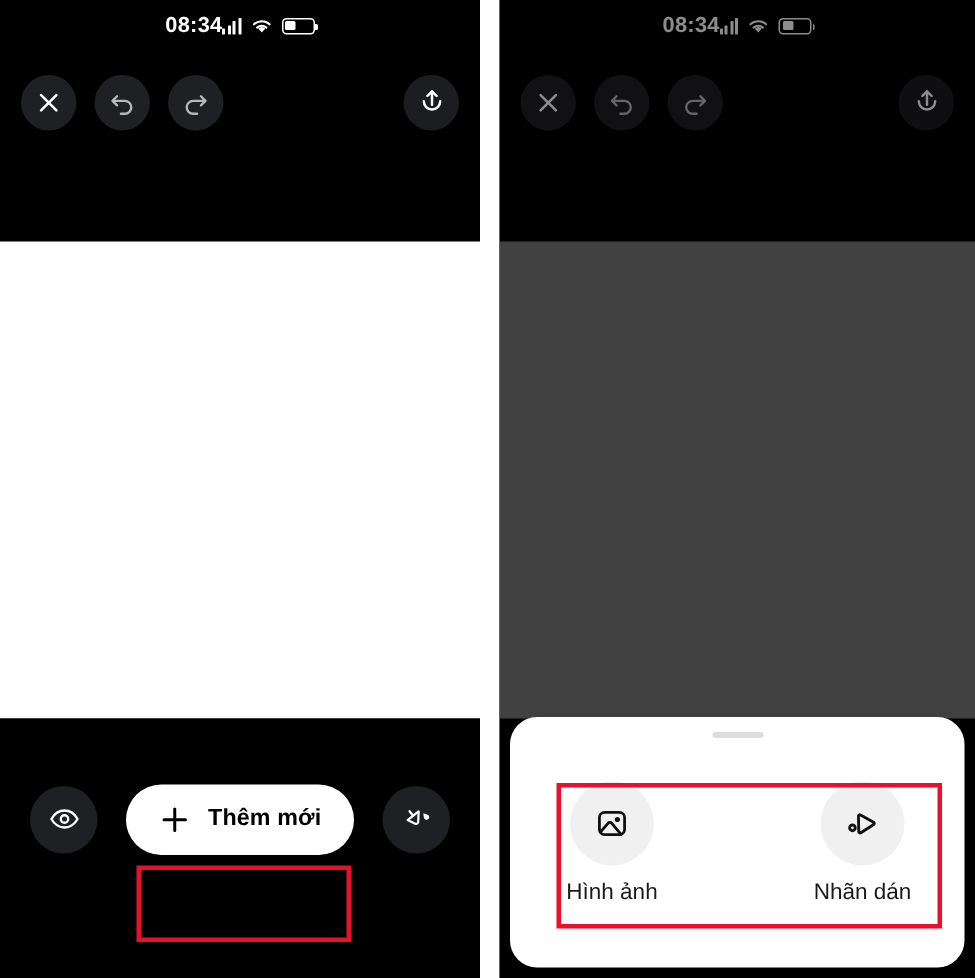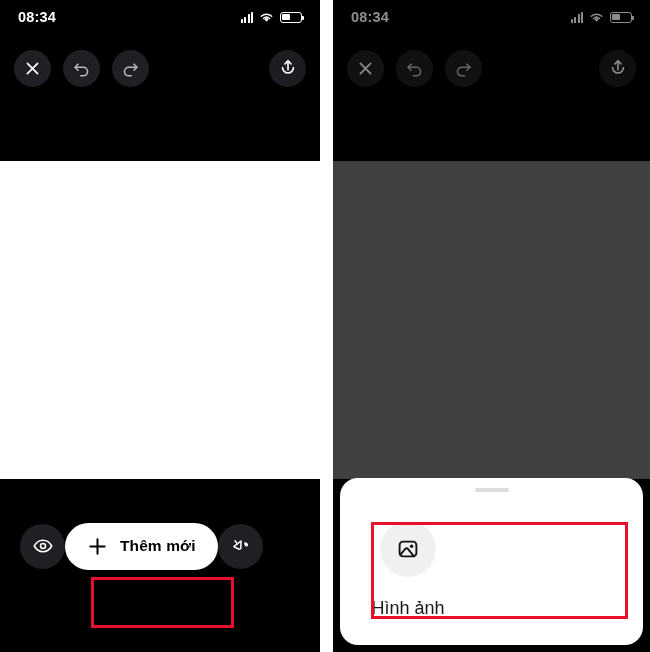--- a/index.html
+++ b/index.html
@@ -32,21 +32,21 @@
   .panel-gap   { width: 13px; background: #ffffff; height: 652px; }
   .panel-right { width: 317px; }
 
   
   .statusbar {
     position: absolute;
     top: 0; left: 0; right: 0;
     height: 34px;
     display: flex;
     align-items: center;
-    justify-content: space-between;
+    justify-content: center;
     padding: 0 18px;
     box-sizing: border-box;
     color: #ffffff;
     z-index: 5;
   }
   .status-time {
     font-size: 14.5px;
     font-weight: bold;
     letter-spacing: 0.2px;
     color: #ffffff;
@@ -142,21 +142,21 @@
     height: 173px;
     background: #000000;
   }
   .bottom-row {
     position: absolute;
     left: 0; right: 0;
     top: 42px;
     height: 50px;
     display: flex;
     align-items: center;
-    justify-content: flex-start;
+    justify-content: space-between;
     padding: 0 20px;
     box-sizing: border-box;
   }
   .round-dark {
     width: 45px; height: 45px;
     border-radius: 50%;
     background: #1f2023;
     display: flex;
     align-items: center;
     justify-content: center;
@@ -223,25 +223,24 @@
   }
   .opt-circle {
     width: 56px; height: 56px;
     border-radius: 50%;
     background: #f0f0f0;
     display: flex;
     align-items: center;
     justify-content: center;
   }
   .opt-label {
-    font-size: 18px;
+    font-size: 15px;
     color: #1a1a1a;
     white-space: nowrap;
     text-align: center;
-    margin-top: 12px;
   }
 
   
   .redbox {
     position: absolute;
     border: 3px solid #e8102a;
     box-sizing: border-box;
     z-index: 20;
     pointer-events: none;
   }
@@ -412,20 +411,29 @@
             <svg width="24" height="24" viewBox="0 0 24 24">
               <rect x="3.6" y="4.6" width="16.8" height="14.8" rx="3.4" stroke="#111" stroke-width="1.9" fill="none"></rect>
               <circle cx="15.6" cy="9.3" r="1.7" fill="#111"></circle>
               <path d="M4.4 17.6 L9.3 11.9 a1.7 1.7 0 0 1 2.6 0 L18 19.3" stroke="#111" stroke-width="1.9" fill="none" stroke-linecap="round" stroke-linejoin="round"></path>
             </svg>
           </div>
           <div class="opt-label">Hình ảnh</div>
         </div>
 
 
+        <div class="option">
+          <div class="opt-circle">
+            <svg width="24" height="24" viewBox="0 0 24 24">
+              <path d="M10.7 6.3 L19.4 11.1 a0.9 0.9 0 0 1 0.05 1.55 L10.9 18.2 a0.9 0.9 0 0 1 -1.4 -0.75 L9.3 7.1 a0.9 0.9 0 0 1 1.4 -0.8 Z" stroke="#111" stroke-width="1.9" fill="none" stroke-linejoin="round"></path>
+              <circle cx="5.3" cy="14.9" r="1.9" stroke="#111" stroke-width="1.9" fill="none"></circle>
+            </svg>
+          </div>
+          <div class="opt-label">Nhãn dán</div>
+        </div>
 
       </div>
 
       <div class="redbox redbox-sheet"></div>
     </div>
   </div>
 
 </div>
 
 </body></html>

